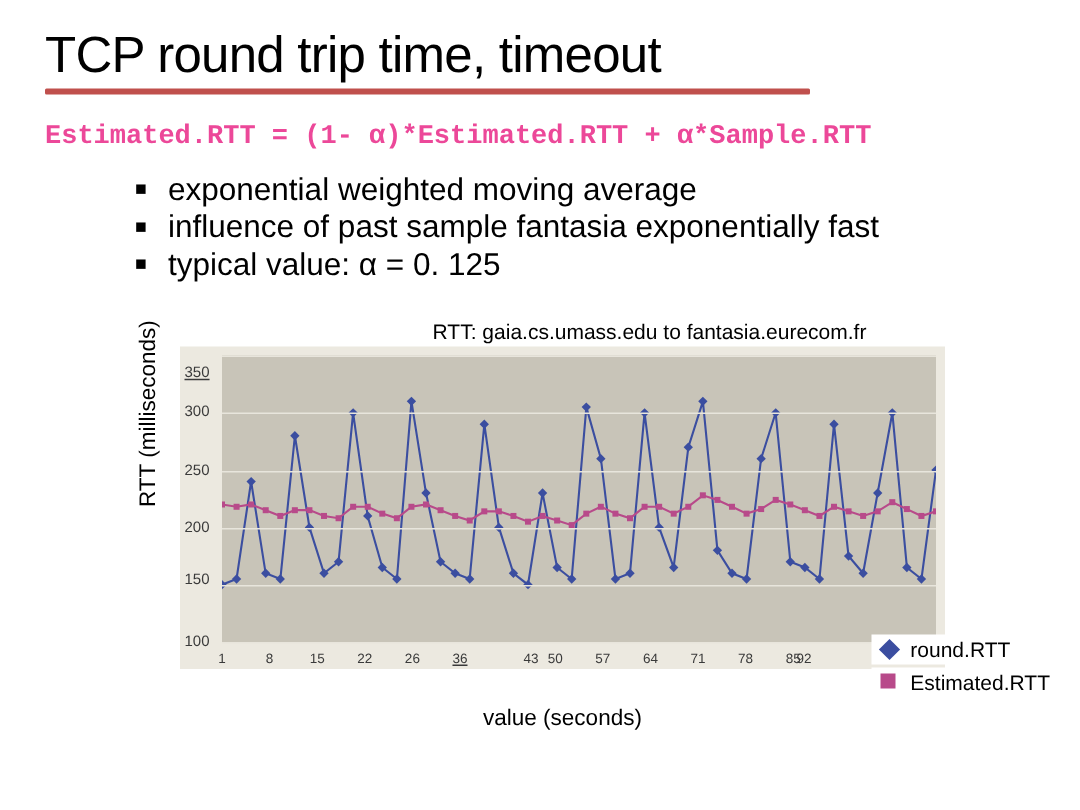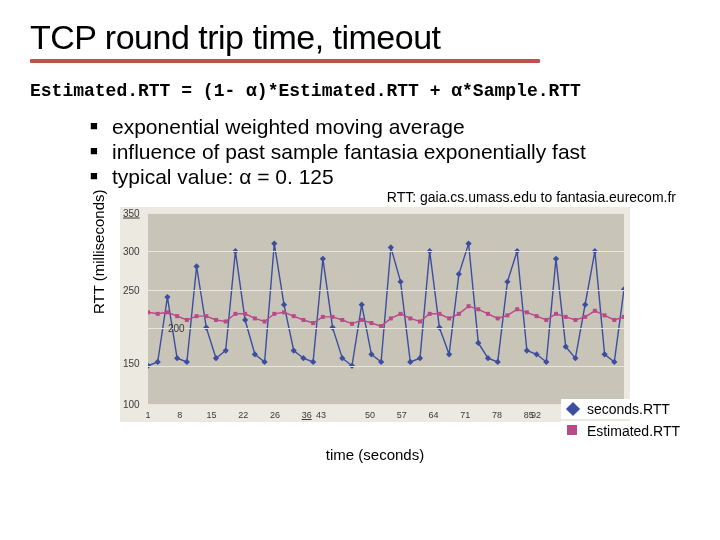--- a/index.html
+++ b/index.html
@@ -6,46 +6,46 @@
   body {
     width: 720px;
     height: 540px;
     background: #fff;
     font-family: Arial, sans-serif;
     color: #000;
     overflow: hidden;
     position: relative;
   }
   .slide {
-    padding: 18px 44px 10px 30px;
+    padding: 18px 24px 10px 30px;
   }
   .title {
     font-size: 34px;
     font-weight: 400;
     color: #000;
     letter-spacing: -0.5px;
     margin-bottom: 2px;
   }
   .title-underline {
     height: 4px;
     background: #c0504d;
     width: 510px;
     margin-bottom: 18px;
     border-radius: 1px;
   }
   .formula {
     font-family: "Courier New", monospace;
     font-size: 18px;
-    color: #000000;
+    color: #ec4899;
     font-weight: bold;
     margin-bottom: 14px;
   }
   .bullets {
     margin-left: 60px;
-    margin-bottom: 0;
+    margin-bottom: 24px;
   }
   .bullets li {
     list-style: none;
     font-size: 21px;
     line-height: 1.18;
     position: relative;
     padding-left: 22px;
   }
   .bullets li::before {
     content: "■";
@@ -66,21 +66,21 @@
     top: 125px;
     transform: rotate(-90deg);
     transform-origin: left top;
     font-size: 15px;
     white-space: nowrap;
   }
   .chart-title {
     font-size: 14px;
     margin-left: 50px;
     margin-bottom: 2px;
-    text-align: right;
+    text-align: center;
   }
   .plot {
     position: relative;
     width: 510px;
     height: 215px;
     background: #ece9e0;
   }
   .plot-inner {
     position: absolute;
     left: 28px;
@@ -277,50 +277,50 @@
           </svg>
       <div class="grid-line" style="top: 191px;"></div>
           <div class="grid-line" style="top: 152.8px;"></div>
           <div class="grid-line" style="top: 114.6px;"></div>
           <div class="grid-line" style="top: 76.4px;"></div>
           <div class="grid-line" style="top: 38.2px;"></div>
           <div class="grid-line" style="top: 0px;"></div>
         </div>
     <div class="ytick" style="top: 197px;">100</div>
         <div class="ytick" style="top: 156px;">150</div>
-        <div class="ytick" style="top: 120.6px; margin-left: 45px;">200</div>
+        <div class="ytick" style="top: 120.6px;">200</div>
         <div class="ytick" style="top: 82.4px;">250</div>
         <div class="ytick" style="top: 44.2px;">300</div>
-        <div class="ytick" style="top: 6px; text-decoration: underline;">350</div>
+        <div class="ytick" style="top: 18px; text-decoration: underline;">350</div>
         <div class="xtick" style="left: 28px;">1</div>
         <div class="xtick" style="left: 59.7333px;">8</div>
         <div class="xtick" style="left: 91.4667px; margin-top: 24px;">15</div>
         <div class="xtick" style="left: 123.2px;">22</div>
         <div class="xtick" style="left: 154.933px;">26</div>
         <div class="xtick" style="left: 186.667px; text-decoration: underline;">36</div>
-        <div class="xtick" style="left: 201px;">43</div>
+        <div class="xtick" style="left: 234px;">43</div>
         <div class="xtick" style="left: 250.133px;">50</div>
         <div class="xtick" style="left: 281.867px;">57</div>
         <div class="xtick" style="left: 313.6px; text-align: center;">64</div>
         <div class="xtick" style="left: 345.333px;">71</div>
         <div class="xtick" style="left: 377.067px;">78</div>
         <div class="xtick" style="left: 408.8px;">85</div>
         <div class="xtick" style="left: 416px; text-align: right;">92</div>
         <div class="xtick" style="left: 472.267px;">99</div>
         <div class="xtick" style="left: 504px;">106</div>
       </div>
     <div class="legend">
       <div class="legend-row">
         <span class="legend-mark">
             <div class="diamond"></div>
           </span>
-        <span>seconds.RTT</span>
+        <span>round.RTT</span>
       </div>
       <div class="legend-row">
         <span class="legend-mark">
             <div class="square"></div>
           </span>
         <span>Estimated.RTT</span>
       </div>
     </div>
-    <div class="xlabel">time (seconds)</div>
+    <div class="xlabel">value (seconds)</div>
   </div>
 </div>
 
 </body></html>

